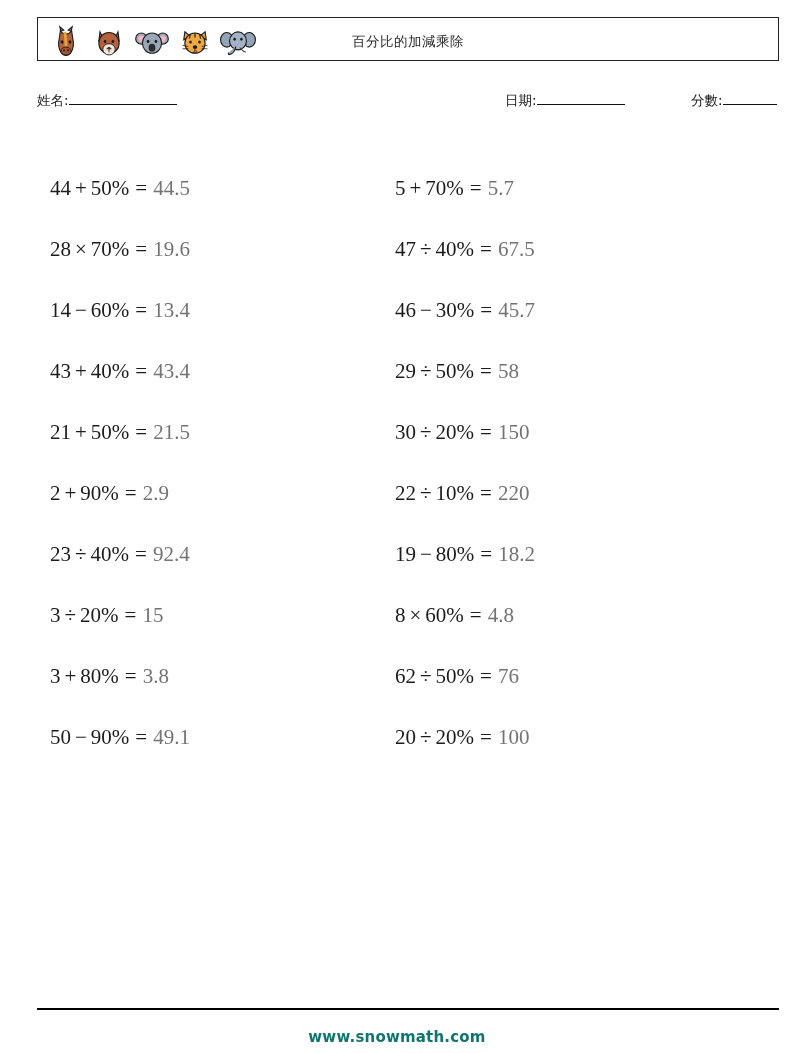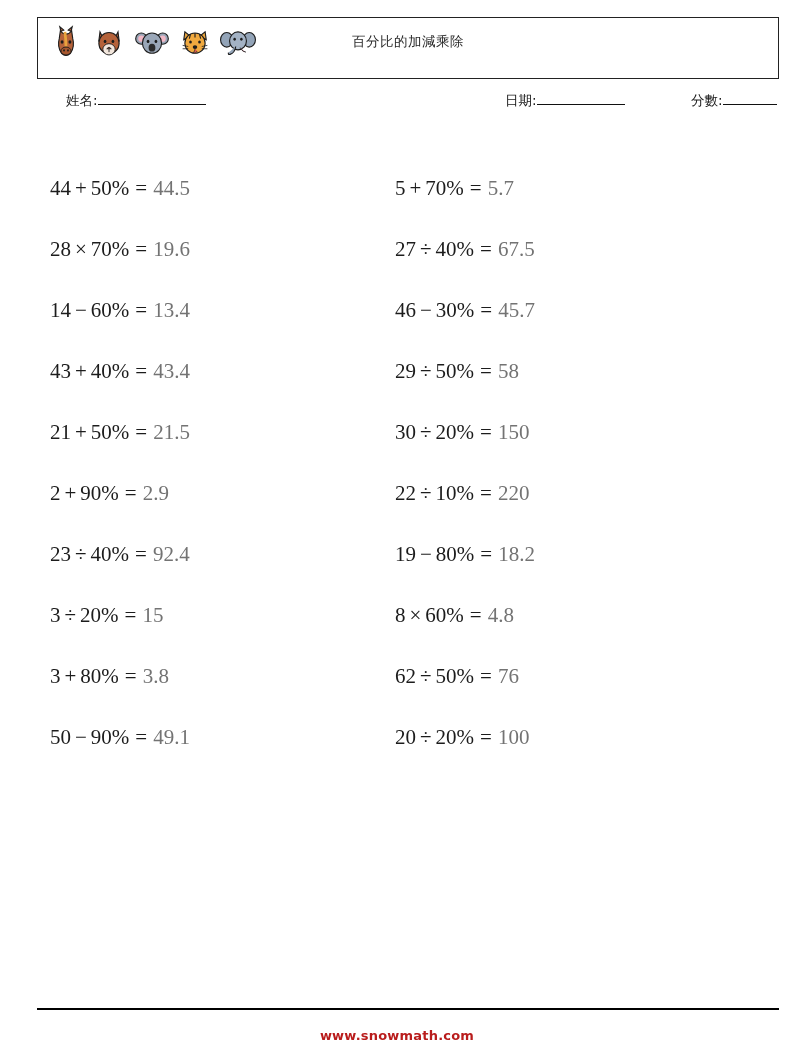--- a/index.html
+++ b/index.html
@@ -15,21 +15,21 @@
     color: #1a1a1a;
     overflow: hidden;
   }
 
   
   .header-box {
     position: absolute;
     left: 37px;
     top: 17px;
     width: 742px;
-    height: 62px;
+    height: 44px;
     border: 1.4px solid #222222;
     box-sizing: border-box;
   }
   .animal-strip {
     position: absolute;
     left: 10px;
     top: 0px;
     height: 47px;
     display: flex;
     align-items: center;
@@ -64,21 +64,20 @@
     height: 24px;
     font-family: "DejaVu Sans", "Liberation Sans", sans-serif;
     font-size: 13.5px;
     color: #1a1a1a;
   }
   .meta-name {
     position: absolute;
     left: 0px;
     top: 0px;
     white-space: nowrap;
-    margin-left: 29px;
   }
   .meta-date {
     position: absolute;
     left: 468px;
     top: 0px;
     white-space: nowrap;
   }
   .meta-score {
     position: absolute;
     left: 641px;
@@ -140,23 +139,23 @@
     width: 742px;
     border-top: 2px solid #000000;
   }
   .footer-text {
     position: absolute;
     left: 0;
     right: 0;
     top: 1028px;
     text-align: center;
     font-family: "DejaVu Sans", "Liberation Sans", sans-serif;
-    font-size: 13px;
+    font-size: 15px;
     font-weight: bold;
-    color: #b91c1c;
+    color: #0f766e;
     letter-spacing: 0.2px;
   }
 </style>
 </head>
 <body>
 
 <div class="header-box">
   <div class="animal-strip">
 
     <svg class="animal-icon" viewBox="0 0 64 64">
@@ -300,21 +299,21 @@
     </div>
   <div class="column column-right" id="col-right">
       <div class="problem-row">
         <span class="expr">5</span>
         <span class="expr op">+</span>
         <span class="expr">70%</span>
         <span class="equals">=</span>
         <span class="answer">5.7</span>
       </div>
       <div class="problem-row">
-        <span class="expr">27</span>
+        <span class="expr">47</span>
         <span class="expr op">÷</span>
         <span class="expr">40%</span>
         <span class="equals">=</span>
         <span class="answer">67.5</span>
       </div>
       <div class="problem-row">
         <span class="expr">46</span>
         <span class="expr op">−</span>
         <span class="expr">30%</span>
         <span class="equals">=</span>

